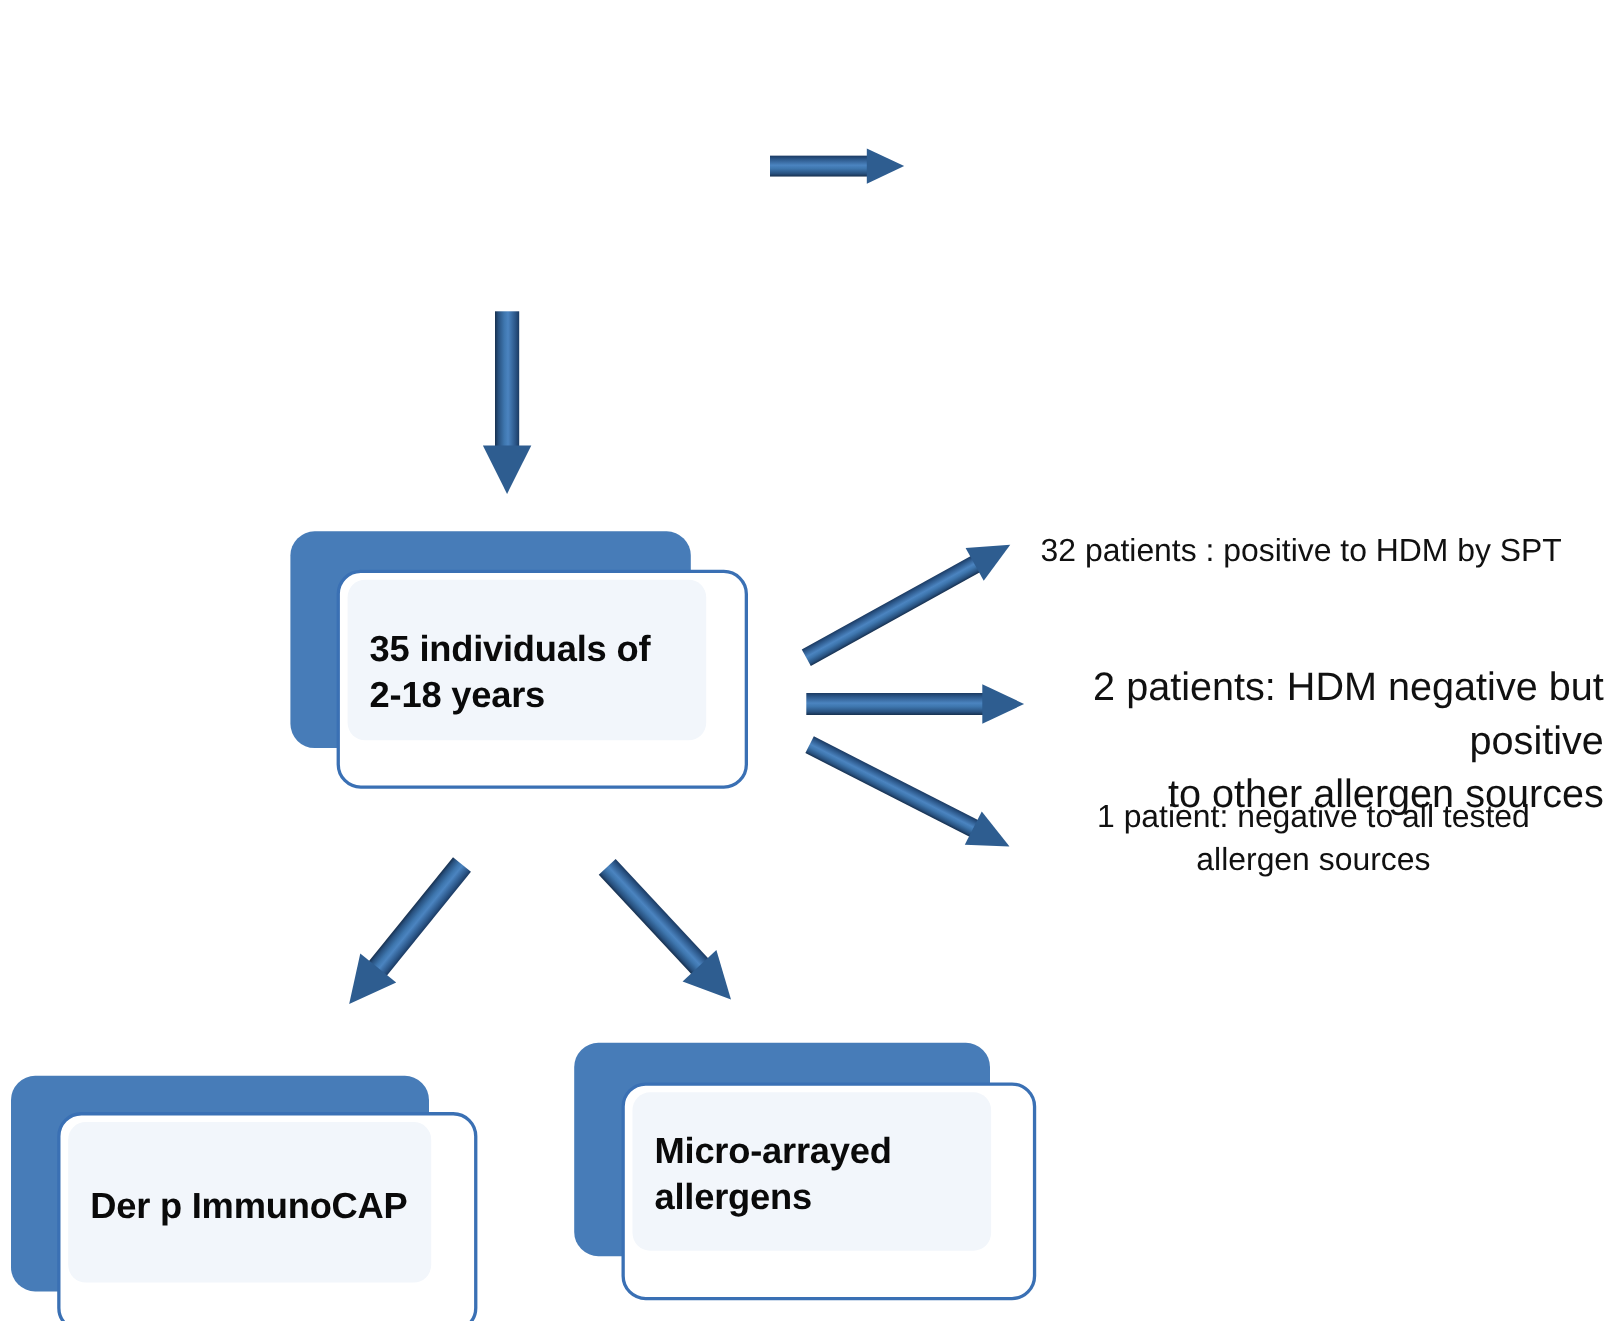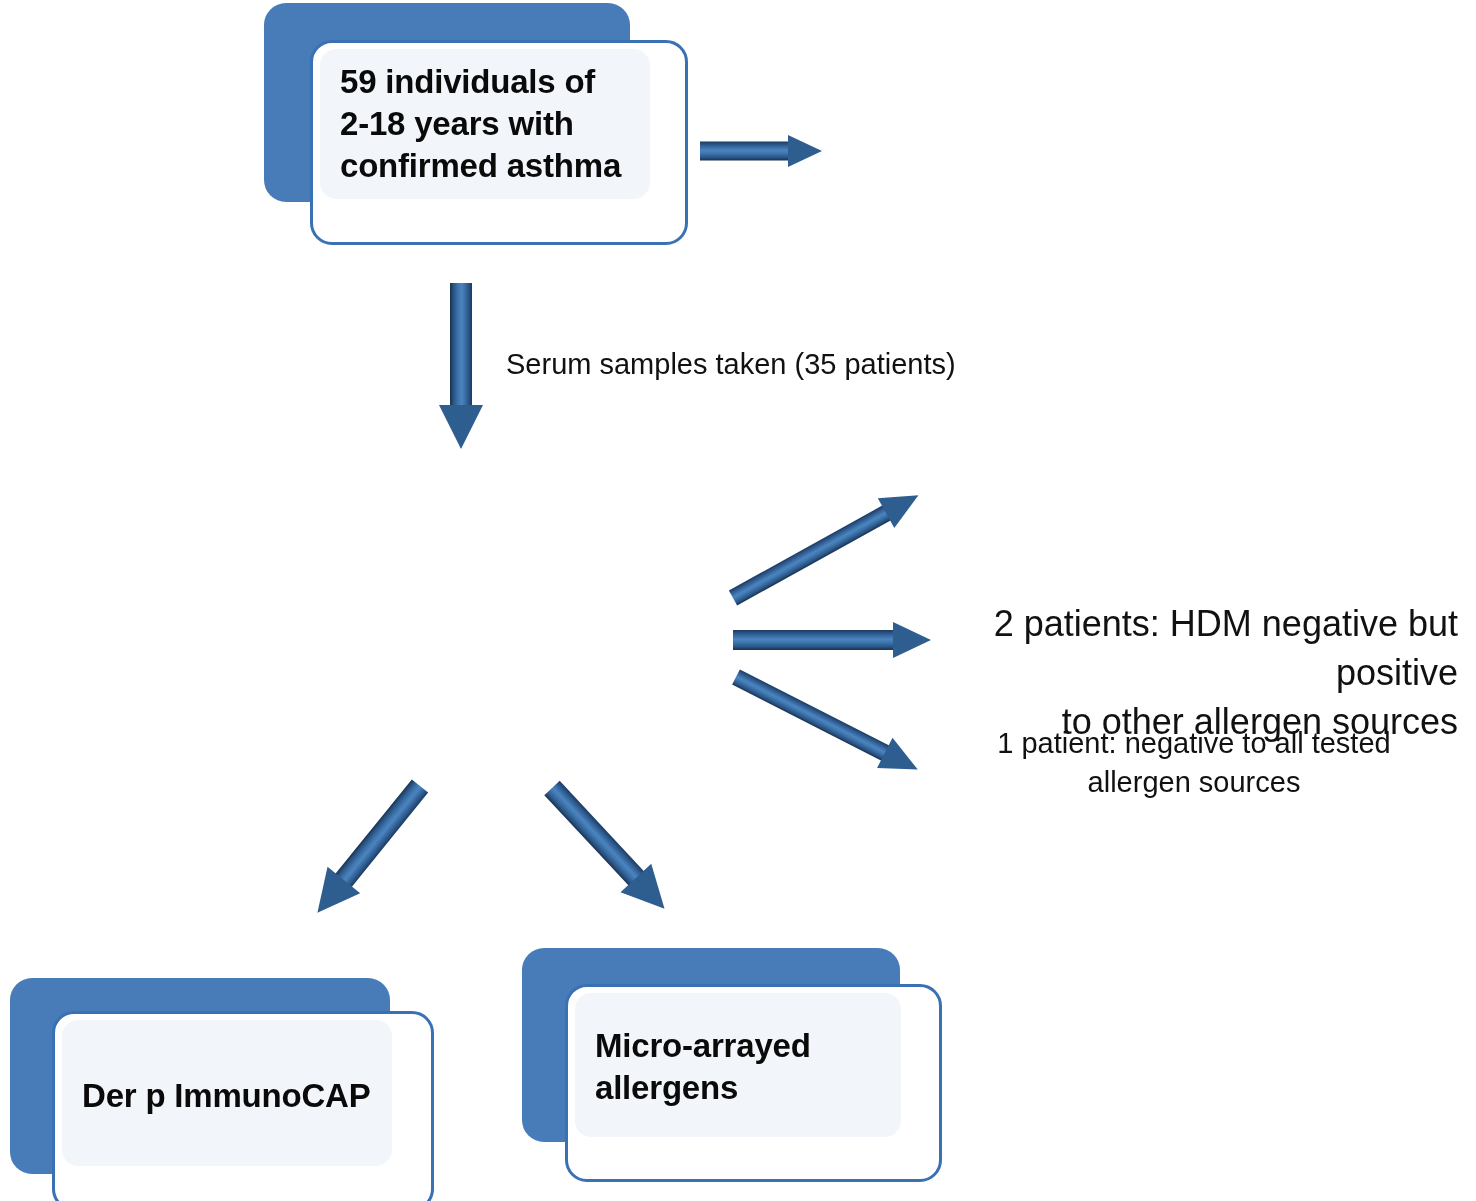--- a/index.html
+++ b/index.html
@@ -81,48 +81,47 @@
     color: #111111;
     line-height: 1.36;
     white-space: pre-line;
   }
 </style>
 </head>
 <body>
 
 <div id="canvas">
 
-  <div class="node" style="left:264px; top:3px; width:424px; height:242px;">
-    <div class="back" style="width:366px; height:199px;"></div>
-    <div class="front" style="left:46px; top:37px; width:378px; height:205px;"></div>
-    <div class="tint" style="left:56px; top:46px; width:330px; height:150px;"></div>
-    <div class="label" style="left:76px; top:58px; width:330px; font-size:33px;">59 individuals of
-2-18 years with
-confirmed asthma</div>
-  </div>
 
   <div class="arrow" style="left:700px; top:135px; width:122px; height:32px;">
     <div class="shaft" style="width:92px; height:19px;"></div>
     <div class="head" style="left:88px; border-width:16px 0 16px 34px;"></div>
   </div>
 
 
   <div class="arrow" style="left:445px; top:283px; width:32px; height:168px; transform:rotate(90deg); transform-origin:16px 16px;">
     <div class="shaft" style="width:128px; height:22px; top:16px;"></div>
     <div class="head" style="left:122px; top:16px; border-width:22px 0 22px 44px;"></div>
   </div>
 
-  <div class="callout" style="left:506px; top:345px; width:560px; font-size:29px;">Serum  samples taken (35 patients)</div>
 
+  <div class="node" style="left:264px; top:483px; width:416px; height:234px;">
+    <div class="back" style="width:364px; height:197px;"></div>
+    <div class="front" style="left:42px; top:35px; width:374px; height:199px;"></div>
+    <div class="tint" style="left:52px; top:44px; width:326px; height:146px;"></div>
+    <div class="label" style="left:72px; top:86px; width:330px; font-size:33px;">35 individuals of
+2-18 years</div>
+  </div>
 
   <div class="arrow" style="left:733px; top:585px; width:224px; height:26px; transform:rotate(-29deg);">
     <div class="shaft" style="width:180px; height:17px;"></div>
     <div class="head" style="left:175px; border-width:17px 0 17px 37px;"></div>
   </div>
 
+  <div class="callout" style="left:946px; top:482px; width:520px; font-size:29px;">32 patients : positive to HDM by SPT</div>
 
   <div class="arrow" style="left:733px; top:625px; width:200px; height:30px;">
     <div class="shaft" style="width:165px; height:20px;"></div>
     <div class="head" style="left:160px; border-width:18px 0 18px 38px;"></div>
   </div>
 
   <div class="callout" style="left:946px; top:600px; width:512px; font-size:36px; text-align:right;">2 patients: HDM negative  but positive
 to other  allergen sources</div>
 
   <div class="arrow" style="left:736px; top:664px; width:222px; height:26px; transform:rotate(27deg);">

